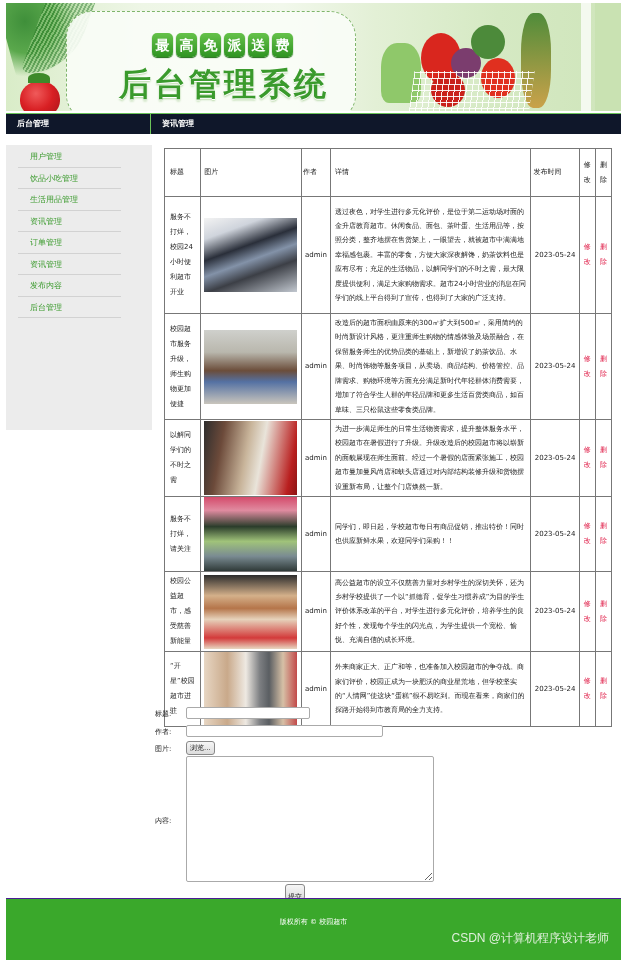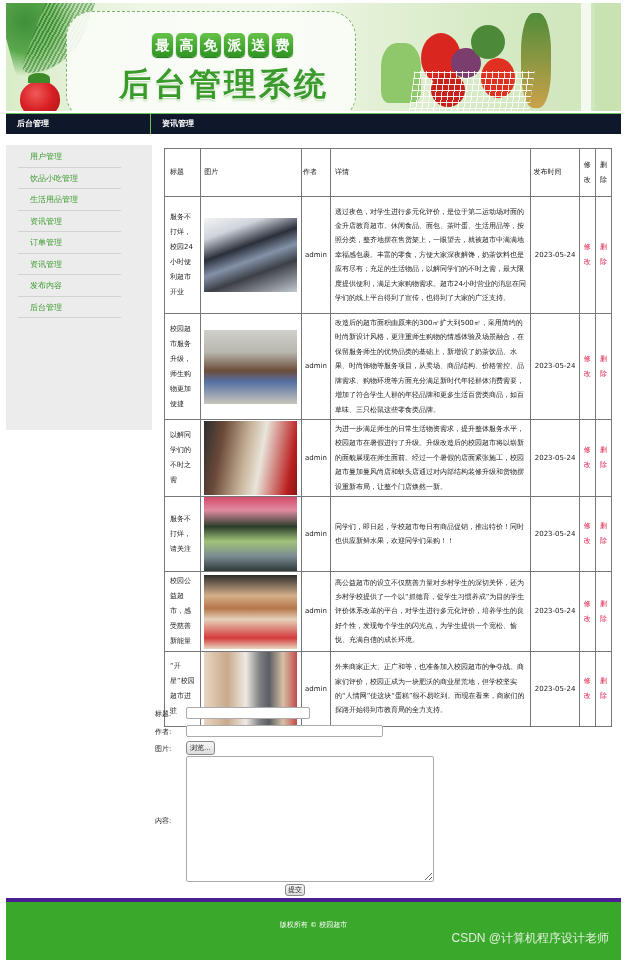--- a/index.html
+++ b/index.html
@@ -61,24 +61,24 @@
   .thumb.t5 { background: linear-gradient(180deg,#2d2d2d 0%,#d4b08a 28%,#b5754a 45%,#e6d2bb 60%,#d33a3a 85%,#e8d8c2 100%); }
   .thumb.t6 { background: linear-gradient(90deg,#e7d6c3 0%,#c9a98a 25%,#eee9e2 45%,#7d7f82 60%,#5a5e62 70%,#d6c0a6 85%,#c24a4a 100%); }
 
   
   .form { position: absolute; left: 155px; top: 706px; width: 300px; }
   .form label { position: absolute; left: 0; font-size: 7px; color: #222; }
   .form input[type=text] { position: absolute; border: 1px solid #aaa; border-radius: 2px; height: 12px; background: #fff; }
   .form .browse { position: absolute; left: 31px; top: 35px; height: 14px; padding: 0 3px; font-size: 7px; border: 1px solid #888; border-radius: 3px; background: linear-gradient(#f6f6f6,#dcdcdc); color:#222; font-family: inherit; }
   .form .nofile { position: absolute; left: 64px; top: 38px; font-size: 7px; color: #222; margin-top: 18px; }
   .form textarea { position: absolute; left: 31px; top: 50px; width: 248px; height: 126px; border: 1px solid #aaa; border-radius: 2px; resize: both; background:#fff; }
-  .form .submit { position: absolute; left: 130px; top: 178px; height: 12px; padding: 0 2px; font-size: 7px; border: 1px solid #888; border-radius: 3px; background: linear-gradient(#f6f6f6,#dcdcdc); color:#222; font-family: inherit; line-height: 10px; }
-
-  
-  .footer { position: absolute; left: 6px; top: 898px; width: 615px; height: 62px; background: #3aa82b; border-top: 4px solid #4c1d95; }
+  .form .submit { position: absolute; left: 130px; top: 178px; height: 12px; padding: 7px 2px; font-size: 7px; border: 1px solid #888; border-radius: 3px; background: linear-gradient(#f6f6f6,#dcdcdc); color:#222; font-family: inherit; line-height: 10px; }
+
+  
+  .footer { position: absolute; left: 6px; top: 898px; width: 615px; height: 62px; background: #3aa82b; border-top: 1px solid #4c1d95; }
   .footer .copy { position: absolute; left: 0; width: 100%; top: 18px; text-align: center; color: #fff; font-size: 7px; }
   .watermark { position: absolute; right: 16px; top: 930px; color: #e9f3e5; font-size: 12px; font-family: "Liberation Sans", sans-serif; letter-spacing: 0; opacity: .95; }
 </style>
 </head>
 <body>
 
 <div class="banner">
   <div class="leaf"></div>
   <div class="leaf2"></div>
   <div class="strawberry"></div>

